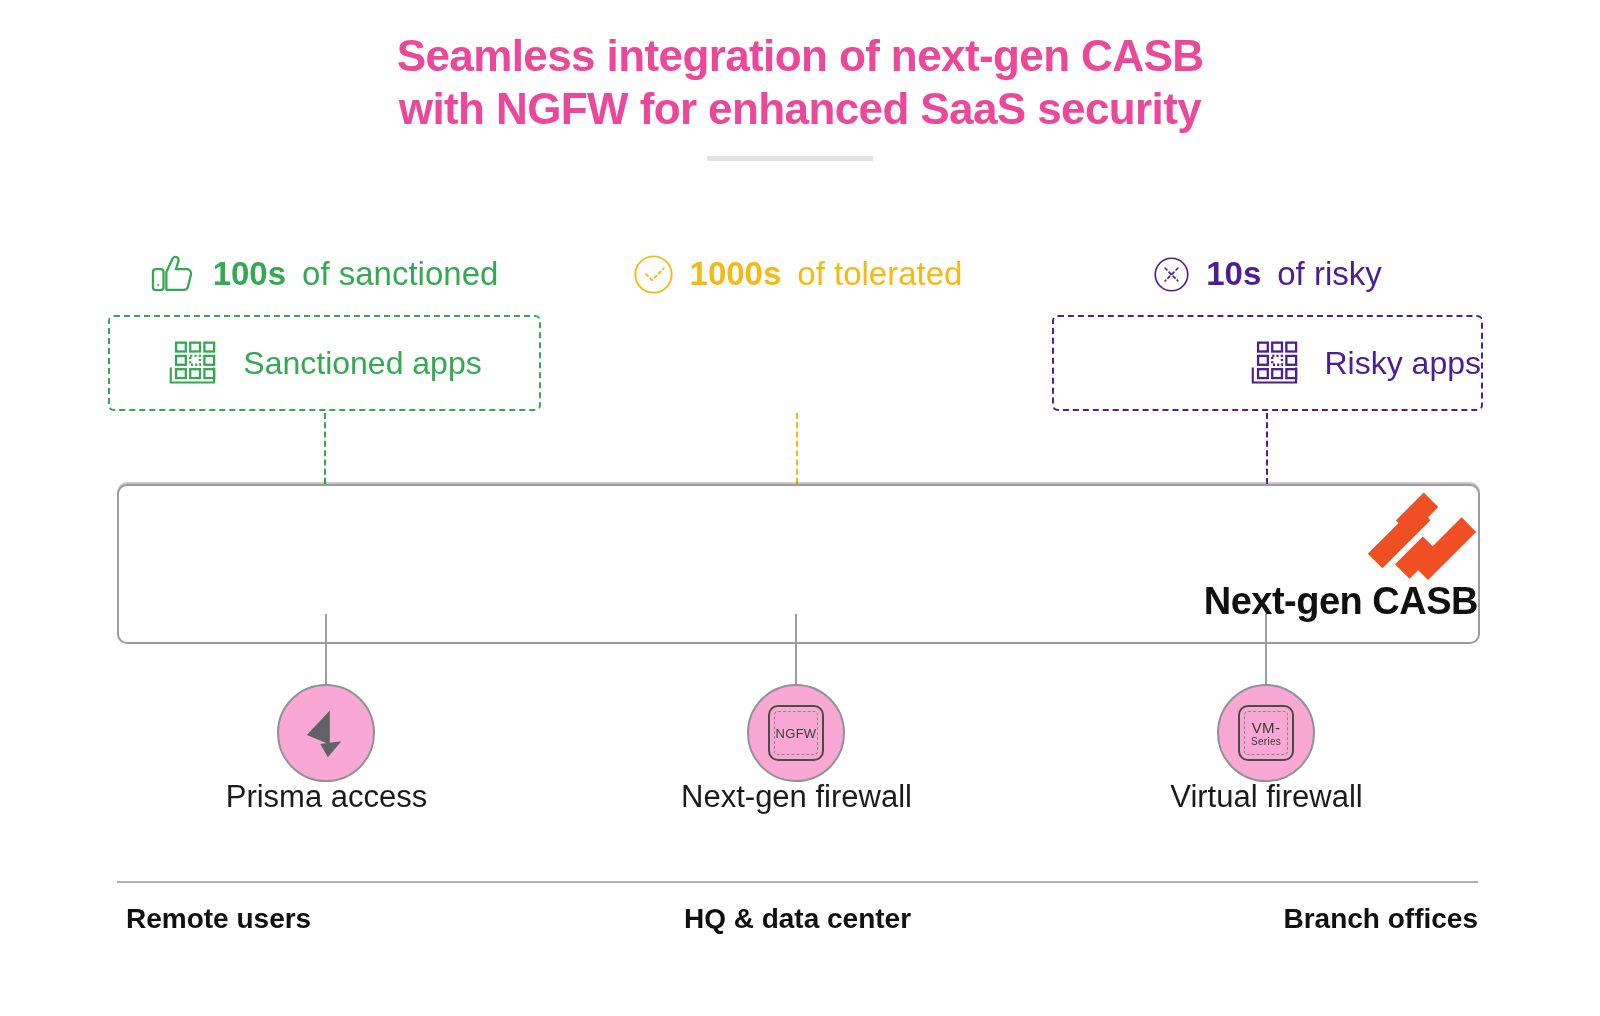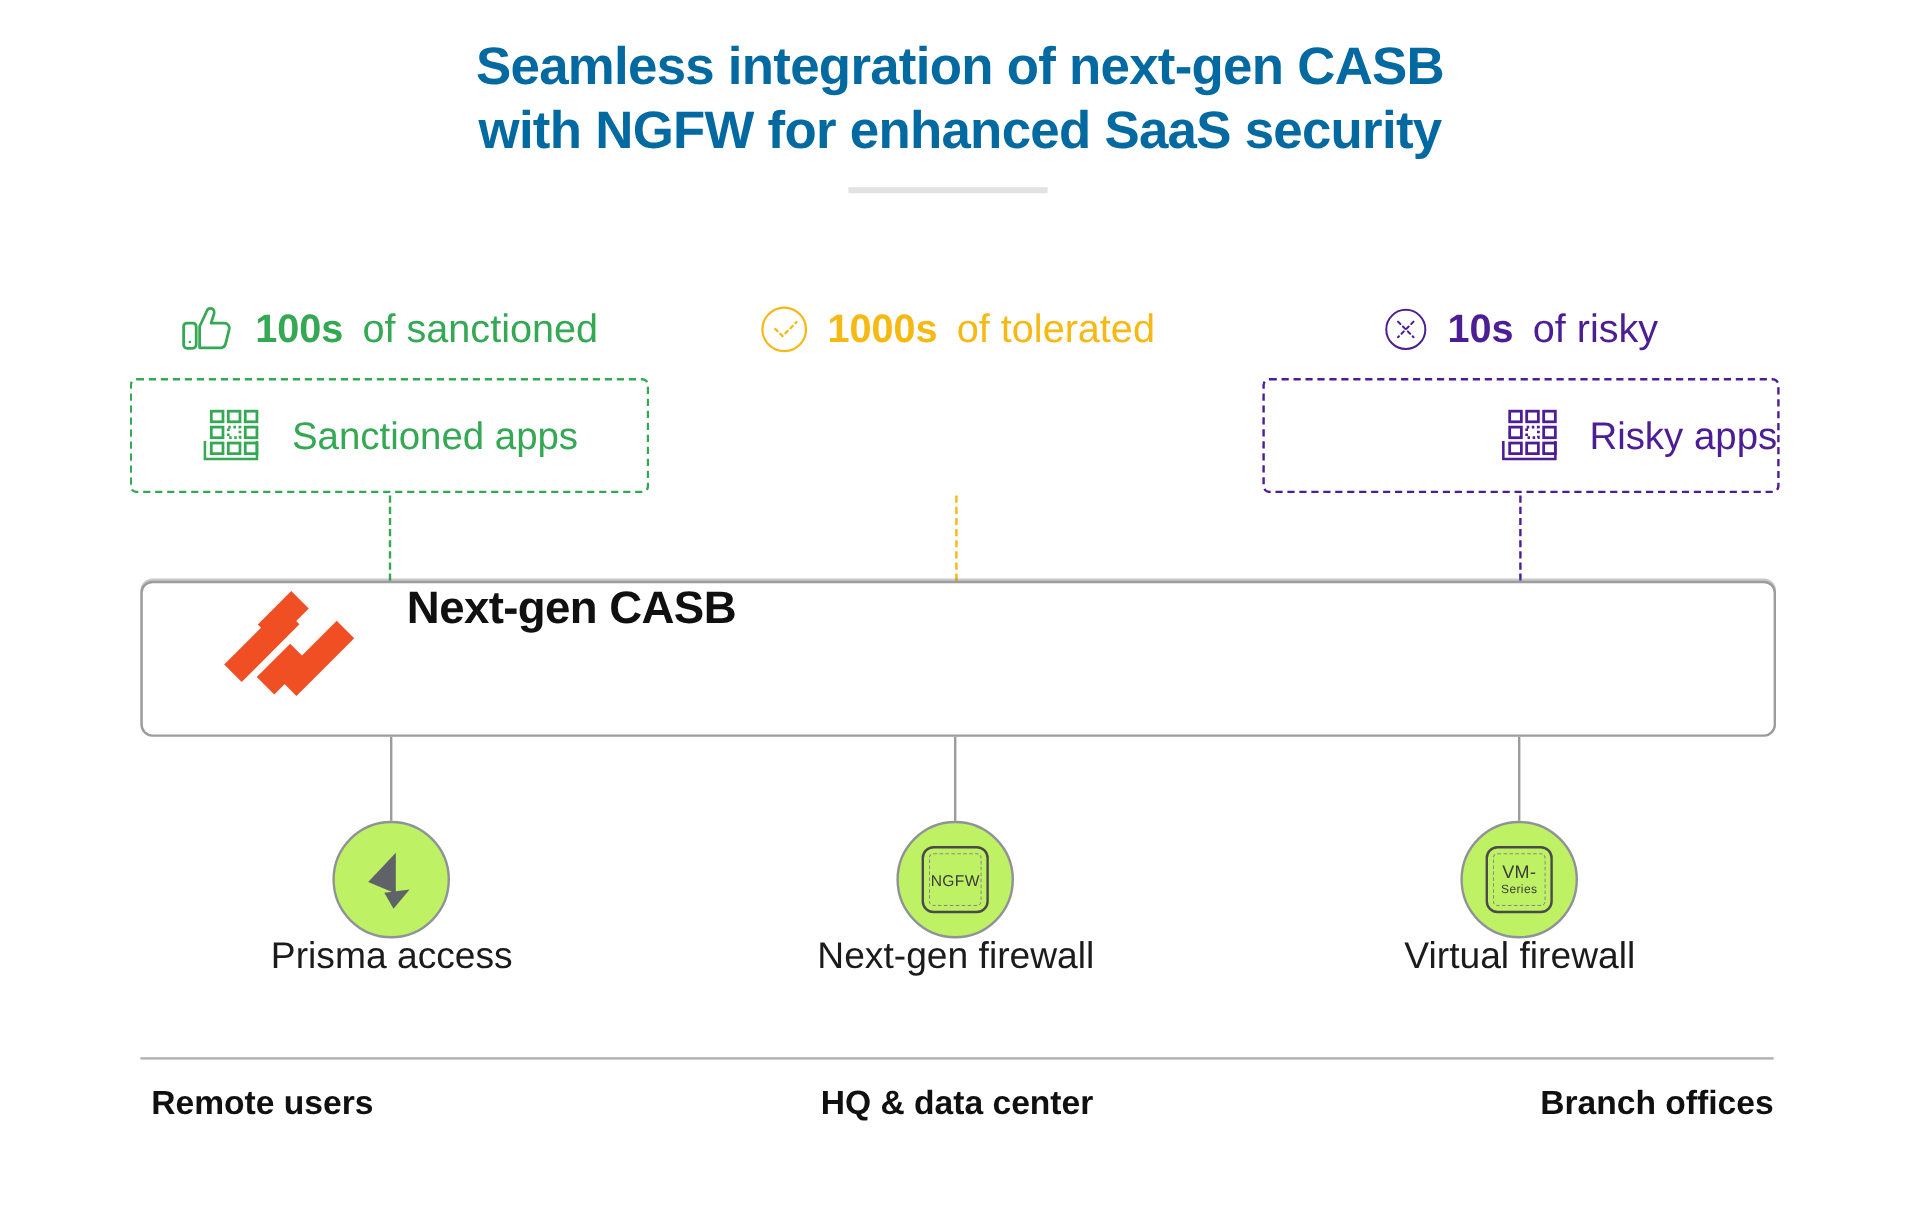--- a/index.html
+++ b/index.html
@@ -2,48 +2,48 @@
 <html><head>
 <meta charset="utf-8">
 <style>
   html,body{margin:0;padding:0;background:#fff;}
   .canvas{
     position:relative;width:1600px;height:1016px;background:#ffffff;overflow:hidden;
     font-family:"Liberation Sans", sans-serif;color:#161616;
   }
   
   .title{position:absolute;top:30px;left:0;width:100%;text-align:center;
-    font-size:44px;font-weight:700;letter-spacing:-0.6px;line-height:1.2;color:#0369a1;}
+    font-size:44px;font-weight:700;letter-spacing:-0.6px;line-height:1.2;color:#ec4899;}
   .title-divider{position:absolute;left:707px;top:156px;width:166px;height:5px;background:#e2e2e2;}
   
   .c-green{color:#34A853;text-align:center;} .c-yellow{color:#F6B914;} .c-red{color:#4c1d95;}
   .cat-header{position:absolute;top:250px;height:48px;display:flex;align-items:center;
     justify-content:center;gap:16px;font-size:33px;}
   .cat-header .count{font-weight:700;}
   .hdr-1{left:108px;width:433px;} .hdr-2{left:582px;width:431px;} .hdr-3{left:1052px;width:431px;}
   .app-box{position:absolute;top:315px;height:96px;box-sizing:border-box;
     border:2px dashed currentColor;border-radius:6px;
     display:flex;align-items:center;justify-content:center;gap:26px;font-size:32px;}
   .box-1{left:108px;width:433px;} .box-2{left:582px;width:431px;} .box-3{left:1052px;width:431px;justify-content:flex-end;}
   .drop-line{position:absolute;top:413px;height:71px;width:0;border-left:2px dashed currentColor;}
   .dl-1{left:324px;} .dl-2{left:796px;} .dl-3{left:1266px;}
   
-  .casb-bar{position:absolute;left:117px;top:484px;width:1363px;height:130px;box-sizing:border-box;
+  .casb-bar{position:absolute;left:117px;top:484px;width:1363px;height:160px;box-sizing:border-box;
     background:#fff;border:2px solid #9c9c9c;border-radius:10px;
-    box-shadow:0 -2px 0 rgba(100,100,100,.35);display:flex;align-items:flex-start;}
+    box-shadow:0 -2px 0 rgba(100,100,100,.35);display:flex;align-items:flex-end;flex-direction:column;}
   .casb-logo{margin-left:66px;flex:0 0 auto;display:flex;align-items:center;}
   .casb-title{font-size:38px;font-weight:700;color:#101010;letter-spacing:-0.5px;margin-left:42px;}
   .features{display:flex;margin-left:auto;margin-right:235px;gap:62px;align-items:center;}
   .feature{display:flex;align-items:center;gap:16px;color:#F0502B;font-weight:700;font-size:35px;}
   .feature .sq{width:30px;height:30px;background:#F0502B;flex:0 0 auto;}
   
   .stem{position:absolute;top:614px;height:70px;width:2px;background:#9c9c9c;}
   .st-1{left:325px;} .st-2{left:795px;} .st-3{left:1265px;}
   .device-circle{position:absolute;top:684px;width:98px;height:98px;border-radius:50%;
-    border:2px solid #8f9397;background:#bef264;box-sizing:border-box;
+    border:2px solid #8f9397;background:#f9a8d4;box-sizing:border-box;
     display:flex;align-items:center;justify-content:center;}
   .dc-1{left:277px;} .dc-2{left:747px;} .dc-3{left:1217px;}
   .chip{position:relative;width:56px;height:56px;box-sizing:border-box;border:2px solid #4a4a4a;
     border-radius:10px;display:flex;flex-direction:column;align-items:center;justify-content:center;}
   .chip .dots{position:absolute;inset:4px;border:1px dashed #8a8a8a;border-radius:4px;}
   .chip-text{position:relative;font-size:13px;color:#3a3a3a;letter-spacing:.3px;line-height:1;}
   .chip-text.small{font-size:10px;margin-top:2px;}
   .device-label{position:absolute;top:779px;width:433px;text-align:center;font-size:31px;color:#1b1b1b;}
   .lb-1{left:110px;} .lb-2{left:580px;} .lb-3{left:1050px;}
   

